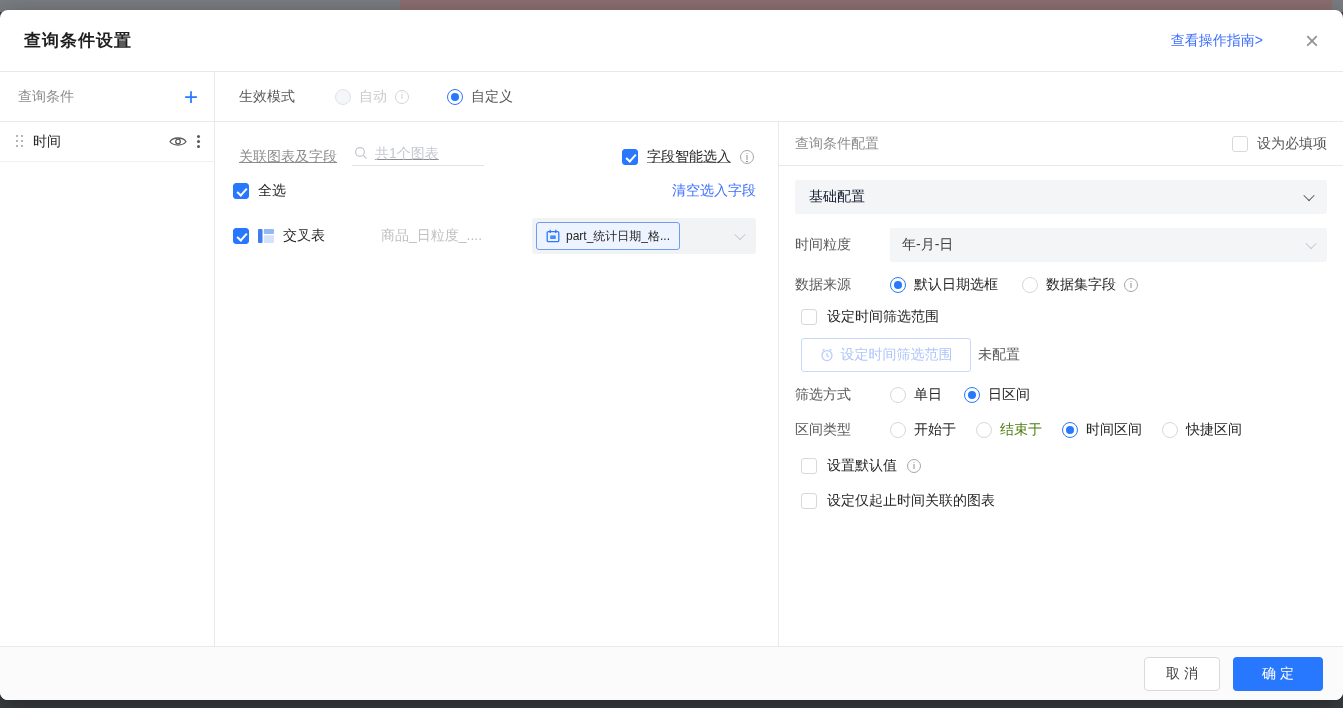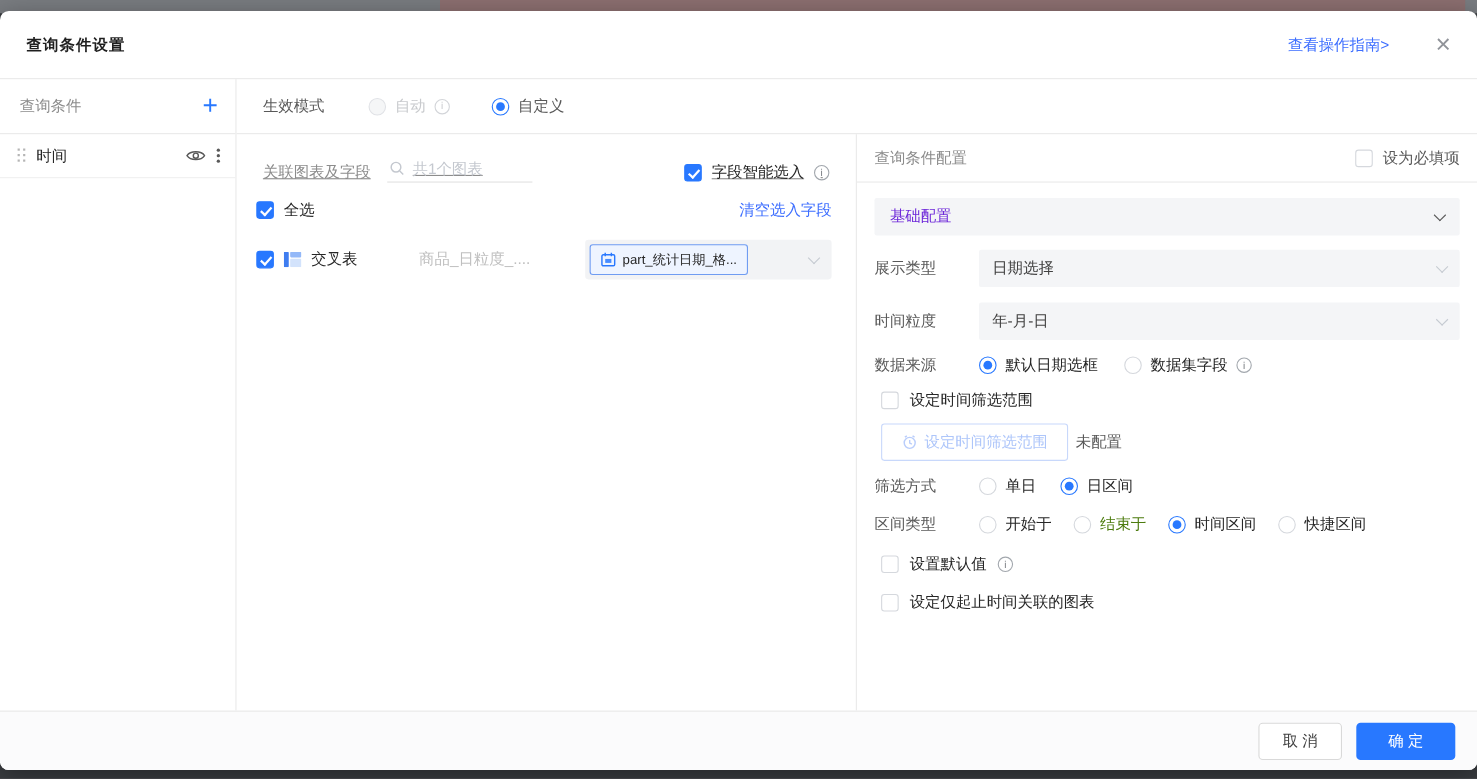--- a/index.html
+++ b/index.html
@@ -12,21 +12,21 @@
   }
   *{margin:0;padding:0;box-sizing:border-box;}
   body{font-family:"Liberation Sans","DejaVu Sans",sans-serif;background:#2f3235;}
   .screen{position:relative;width:1343px;height:708px;overflow:hidden;background:#3a3d41;}
   .bg-top{position:absolute;top:0;left:0;width:100%;height:12px;background:#797c80;}
   .bg-top-tint{position:absolute;top:0;left:400px;width:932px;height:12px;background:#8c6f70;}
   .modal{position:absolute;left:0;top:10px;width:1343px;height:690px;background:#fff;border-radius:8px;
          box-shadow:0 6px 24px rgba(0,0,0,.35);display:flex;flex-direction:column;overflow:hidden;}
   
   .modal-header{flex:0 0 62px;border-bottom:1px solid var(--border);display:flex;align-items:center;padding:0 24px;}
-  .modal-title{font-size:14px;font-weight:bold;color:#1f1f1f;letter-spacing:1px;}
+  .modal-title{font-size:17px;font-weight:bold;color:#1f1f1f;letter-spacing:1px;}
   .guide-link{margin-left:auto;font-size:14px;color:var(--link);cursor:pointer;}
   .close-x{margin-left:42px;font-size:24px;color:#909399;line-height:1;cursor:pointer;font-weight:300;}
   
   .modal-body{flex:1;display:flex;min-height:0;}
   .sidebar{flex:0 0 215px;border-right:1px solid var(--border);display:flex;flex-direction:column;}
   .sidebar-header{flex:0 0 50px;border-bottom:1px solid var(--border);display:flex;align-items:center;padding:0 16px 0 18px;color:var(--muted);font-size:14px;}
   .add-btn{margin-left:auto;color:var(--accent);font-size:24px;font-weight:400;line-height:1;cursor:pointer;}
   .sidebar-item{flex:0 0 40px;border-bottom:1px solid #f0f0f0;display:flex;align-items:center;padding:0 14px 0 16px;font-size:14px;color:#262626;cursor:pointer;}
   .drag{position:relative;width:8px;height:13px;margin-right:9px;}
   .drag::before{content:"";position:absolute;left:0;top:0;width:2px;height:2px;background:#b5b5b5;
@@ -48,21 +48,21 @@
   .row-line{display:flex;align-items:center;padding:0 22px 0 18px;font-size:14px;color:#262626;text-align:center;}
   .clear-link{margin-left:auto;color:var(--link);cursor:pointer;}
   .chart-name{margin-left:9px;}
   .dataset-name{margin-left:56px;color:#bfbfbf;}
   .field-select{margin-left:auto;width:224px;height:36px;background:#f2f3f5;border-radius:3px;display:flex;align-items:center;padding:0 12px 0 4px;cursor:pointer;}
   .field-tag{height:28px;border:1px solid #6f9cf2;background:#eef4ff;border-radius:3px;display:flex;align-items:center;padding:0 9px;gap:6px;font-size:12px;color:#262626;white-space:nowrap;}
   
   .rightcol{flex:1;display:flex;flex-direction:column;min-width:0;overflow:hidden;}
   .right-header{flex:0 0 44px;border-bottom:1px solid var(--border);display:flex;align-items:center;padding:0 16px;font-size:14px;color:var(--muted);}
   .required-group{margin-left:auto;display:flex;align-items:center;gap:9px;color:var(--label);}
-  .basic-bar{margin:14px 16px 0;flex:0 0 34px;background:var(--selbg);border-radius:2px;display:flex;align-items:center;padding:0 14px;font-size:14px;color:#6d28d9;cursor:pointer;justify-content:flex-end;}
+  .basic-bar{margin:14px 16px 0;flex:0 0 34px;background:var(--selbg);border-radius:2px;display:flex;align-items:center;padding:0 14px;font-size:14px;color:#0f172a;cursor:pointer;justify-content:flex-end;}
   .frow{display:flex;align-items:center;padding:0 16px;font-size:14px;color:var(--label);}
   .flabel{flex:0 0 95px;}
   .fselect{flex:1;height:34px;background:var(--selbg);border-radius:2px;display:flex;align-items:center;padding:0 12px;color:#404040;cursor:pointer;}
   .cbrow{display:flex;align-items:center;padding-left:22px;font-size:14px;color:#262626;gap:10px;}
   .range-btn-row{display:flex;align-items:center;padding-left:22px;}
   .range-btn{height:34px;width:170px;border:1px solid #c8d8fb;border-radius:3px;background:#fff;display:flex;align-items:center;justify-content:center;gap:7px;font-size:14px;color:#aec6fa;cursor:not-allowed;}
   .range-status{margin-left:7px;font-size:14px;color:#595959;}
   
   .modal-footer{flex:0 0 54px;border-top:1px solid var(--border);background:#fbfbfc;display:flex;align-items:center;padding:0 20px 0 16px;}
   .cascade-btn{height:34px;border:1px solid #d9d9d9;border-radius:8px;background:#fff;display:flex;align-items:center;padding:0 16px;gap:8px;font-size:14px;color:#262626;cursor:pointer;}
@@ -199,27 +199,20 @@
                 <span class="cb"></span>
                 <span>设为必填项</span>
               </span>
             </div>
 
             <div class="basic-bar">
               <span>基础配置</span>
               <span class="chev ml-auto"></span>
             </div>
 
-            <div class="frow mt13">
-              <span class="flabel">展示类型</span>
-              <span class="fselect">
-                <span>日期选择</span>
-                <span class="chev light ml-auto"></span>
-              </span>
-            </div>
 
             <div class="frow mt14">
               <span class="flabel">时间粒度</span>
               <span class="fselect">
                 <span>年-月-日</span>
                 <span class="chev light ml-auto"></span>
               </span>
             </div>
 
             <div class="frow mt14">

